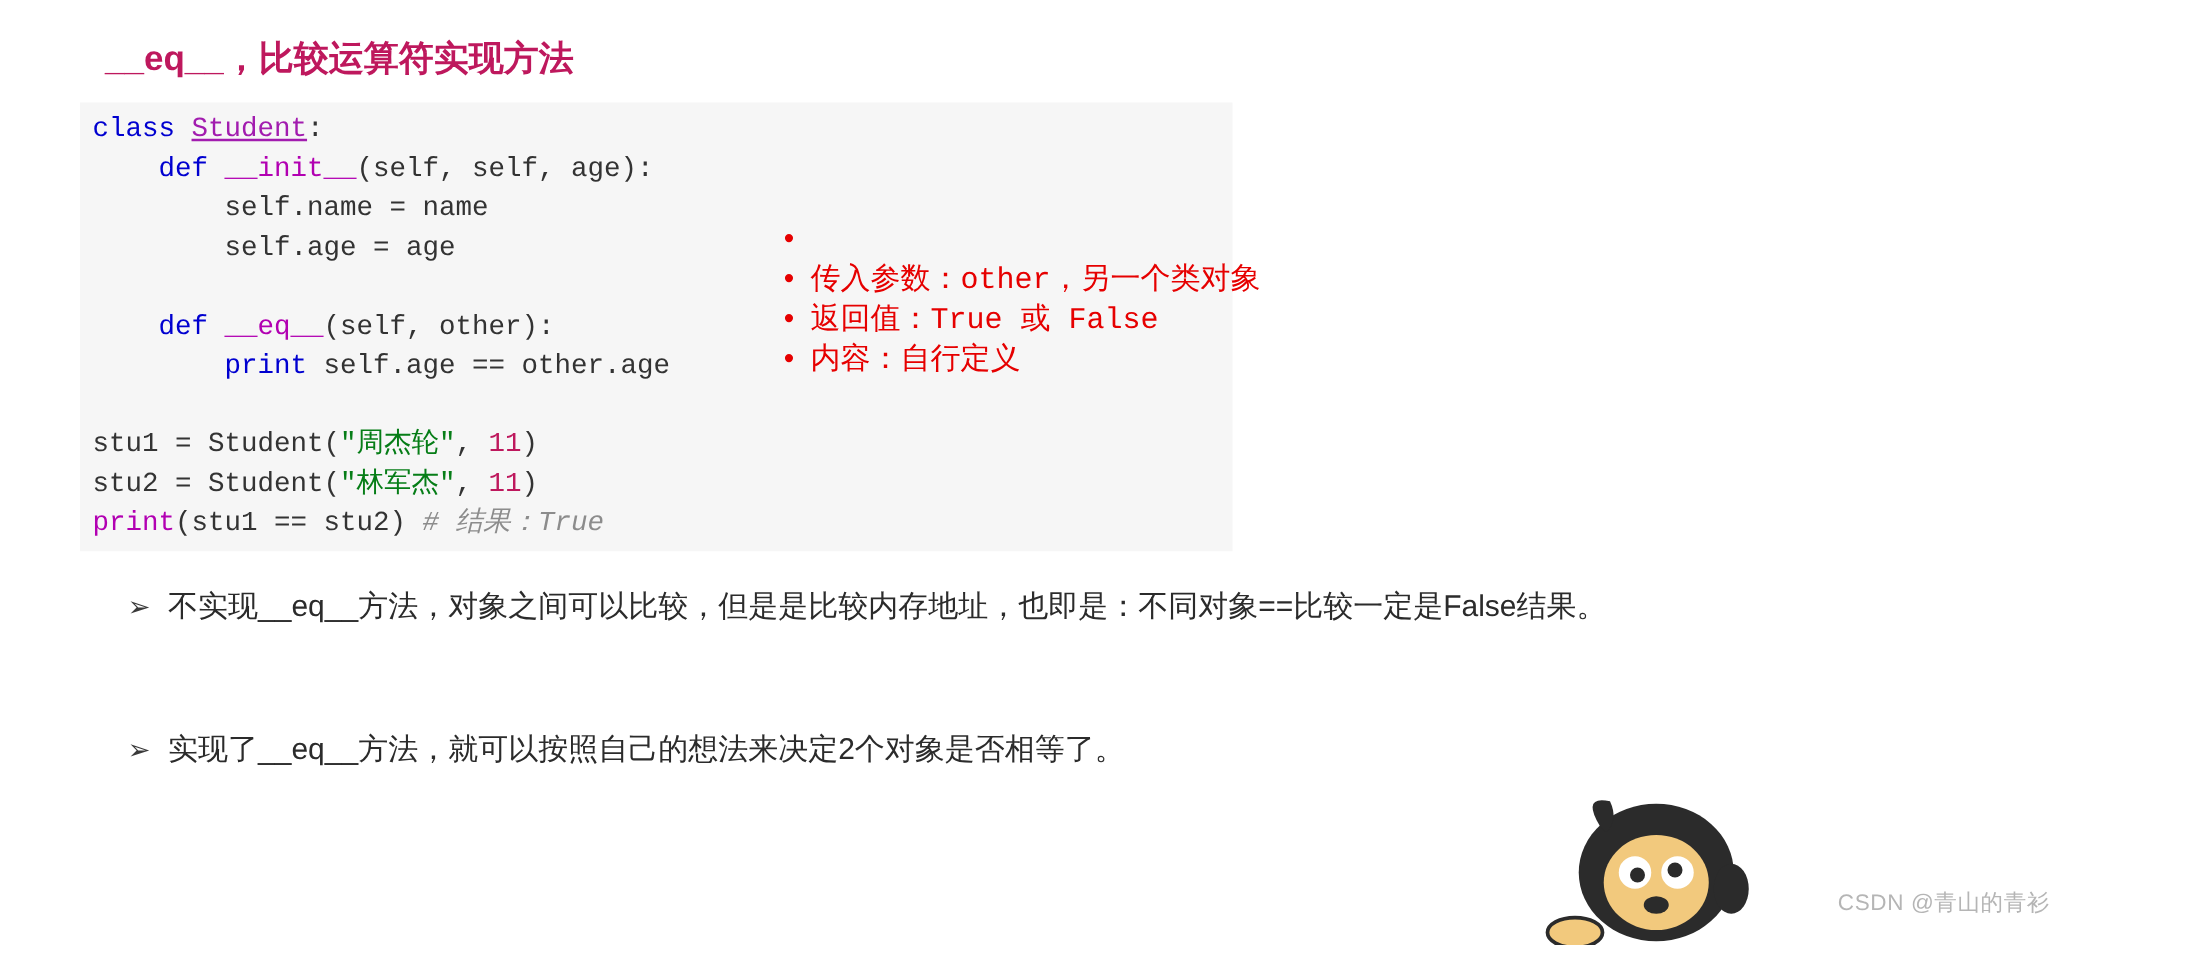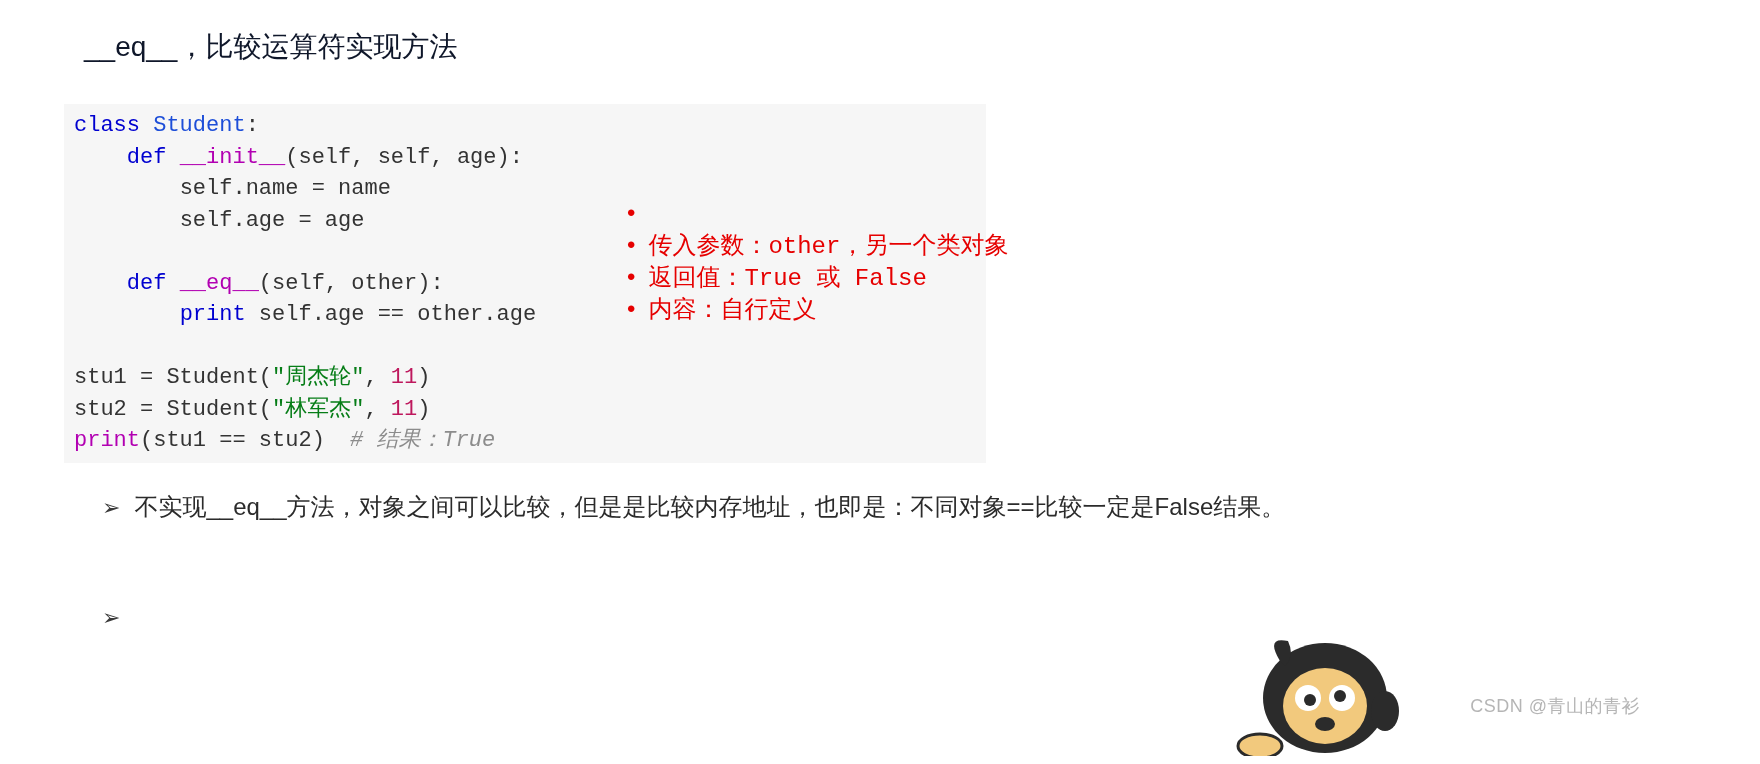--- a/index.html
+++ b/index.html
@@ -13,46 +13,46 @@
       width: 1760px;
       height: 764px;
       position: relative;
       overflow: hidden;
     }
     .container {
       padding: 28px 60px 0 84px;
     }
     .title {
       font-size: 28px;
-      font-weight: normal;
-      color: #0f172a;
-      margin-bottom: 38px;
+      font-weight: bold;
+      color: #be185d;
+      margin-bottom: 16px;
     }
     .code-area {
       position: relative;
       margin-left: -20px;
       margin-bottom: 28px;
     }
     .code-block {
       background: #f6f6f6;
       font-family: Consolas, "Courier New", monospace;
       font-size: 22px;
       line-height: 31.5px;
       padding: 6px 10px 6px 10px;
       white-space: pre;
       width: 922px;
       color: #333;
     }
     .kw-class { color: #0000d0; }
-    .cls-name { color: #1d4ed8; }
+    .cls-name { color: #a21caf; text-decoration: underline; }
     .kw-def { color: #0000d0; }
     .fn-name { color: #b200b2; }
     .num { color: #be185d; }
     .str { color: #067d17; }
-    .comment { color: #8c8c8c; font-style: italic; margin-left: 12px; }
+    .comment { color: #8c8c8c; font-style: italic; }
     .bullets-overlay {
       position: absolute;
       left: 560px;
       top: 95px;
       font-family: "SimSun", "Courier New", monospace;
       color: #e60000;
       font-size: 24px;
       line-height: 32px;
     }
     .bullets-overlay .row {
@@ -83,21 +83,21 @@
     .mascot {
       position: absolute;
       right: 360px;
       bottom: 8px;
       width: 170px;
       height: 150px;
     }
     .watermark {
       position: absolute;
       right: 120px;
-      bottom: 46px;
+      bottom: 30px;
       font-size: 18px;
       color: rgba(120,120,120,0.55);
       letter-spacing: 0.5px;
     }
   </style>
 </head>
 <body>
 
 <div class="container">
   <div class="title">__eq__，比较运算符实现方法</div>
@@ -134,20 +134,21 @@
     </div>
   </div>
 
   <div class="notes">
     <div class="note-row">
       <span class="arrow">➢</span>
       <span>不实现__eq__方法，对象之间可以比较，但是是比较内存地址，也即是：不同对象==比较一定是False结果。</span>
     </div>
     <div class="note-row">
       <span class="arrow">➢</span>
+      <span>实现了__eq__方法，就可以按照自己的想法来决定2个对象是否相等了。</span>
     </div>
   </div>
 </div>
 
 <div class="mascot">
   <svg viewBox="0 0 170 150">
     <ellipse cx="95" cy="92" rx="62" ry="55" fill="#2b2b2b"></ellipse>
     <ellipse cx="95" cy="100" rx="42" ry="38" fill="#f2c97d"></ellipse>
     <circle cx="78" cy="92" r="13" fill="#fff"></circle>
     <circle cx="112" cy="92" r="13" fill="#fff"></circle>

